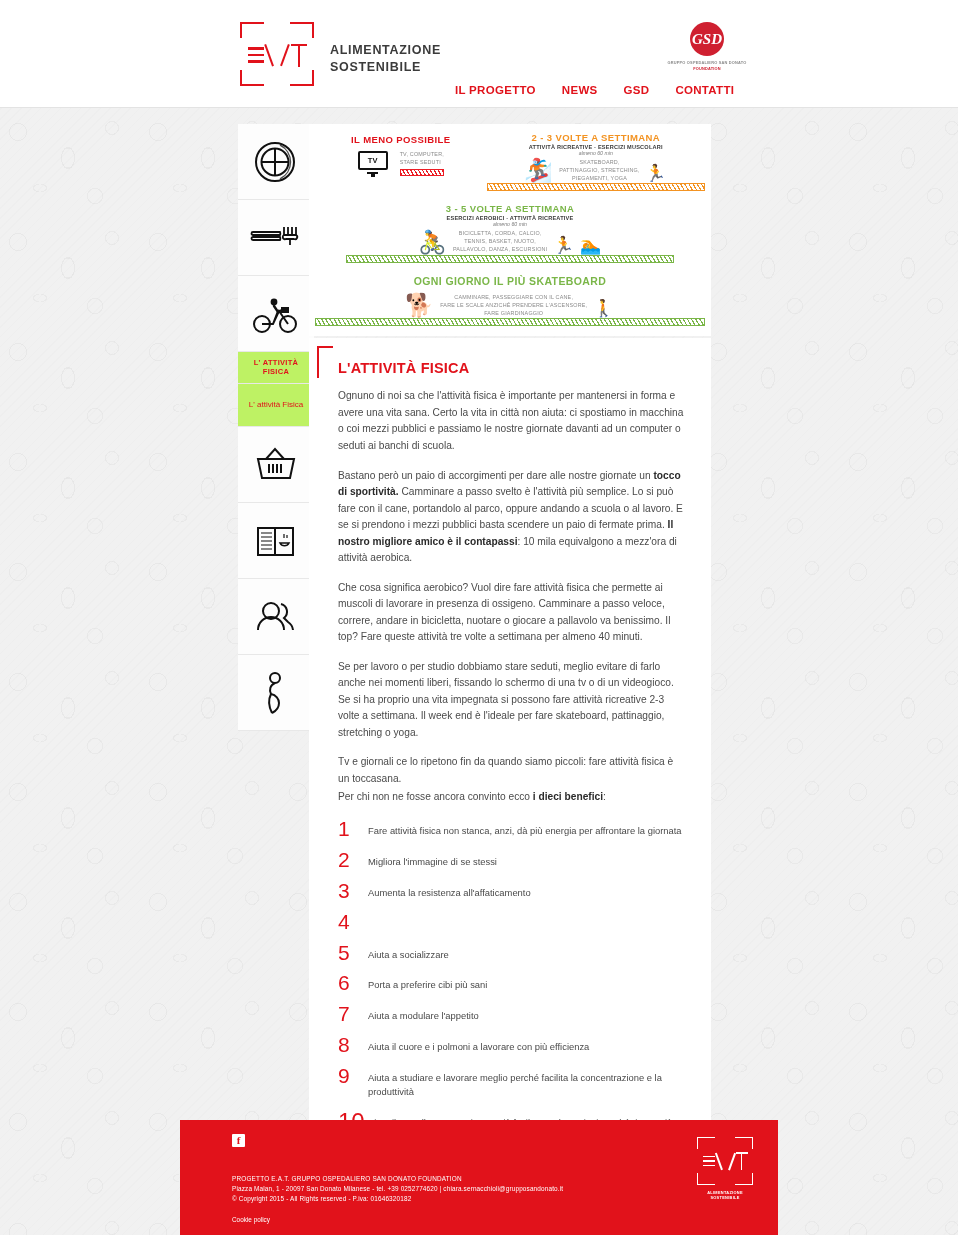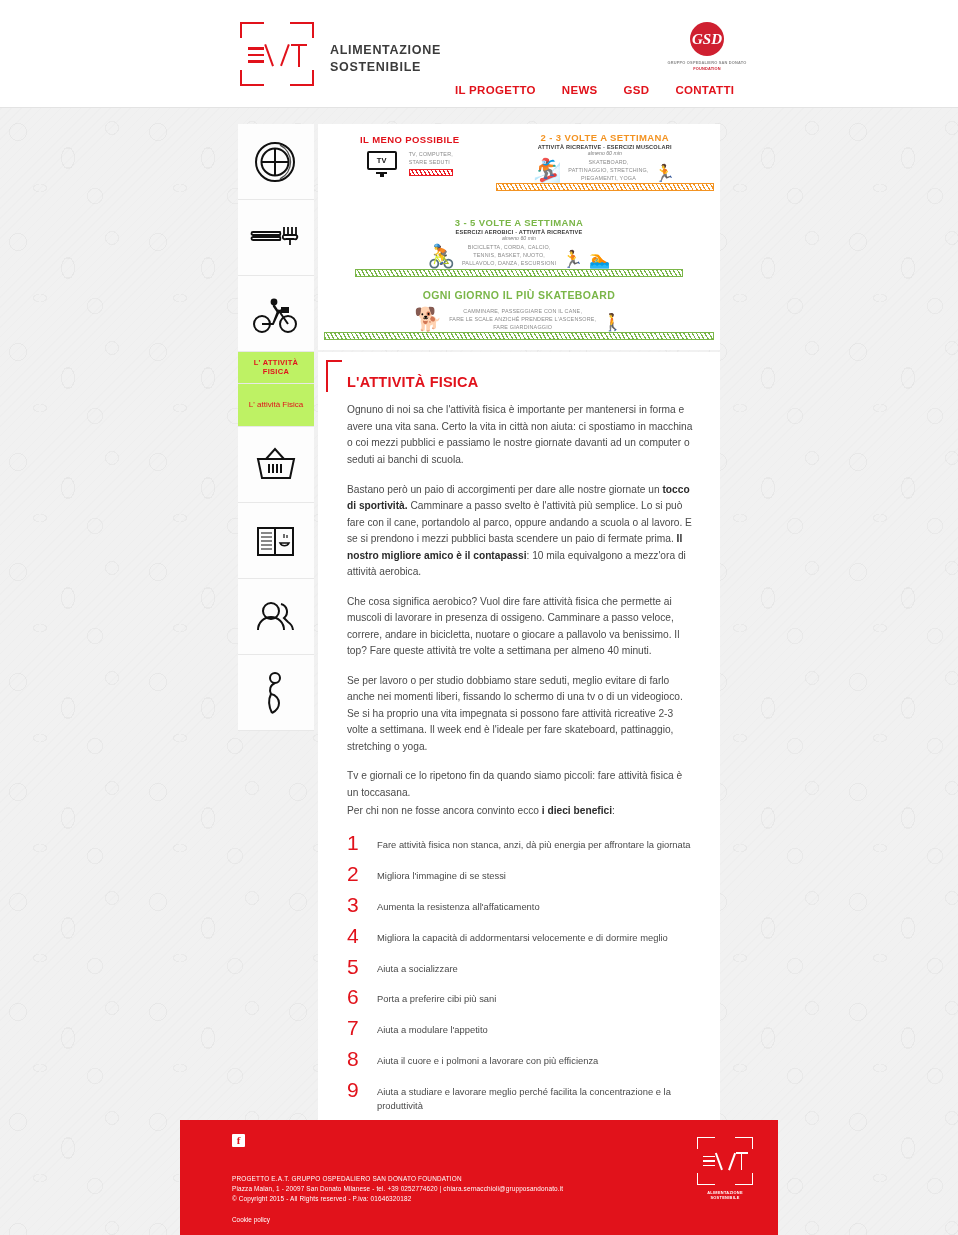--- a/index.html
+++ b/index.html
@@ -110,21 +110,21 @@
   }
   .side-label {
     background: #bef264; border-bottom: 1px solid #e8e8e8;
     text-align: center; color: #e1121b;
     font-size: 7.5px; font-weight: bold; letter-spacing: 0.3px;
     padding: 6px 2px 7px;
   }
   .side-label.sub { font-weight: normal; font-size: 8px; padding: 16px 2px 17px; letter-spacing:0; }
 
   .main {
-    position: absolute; left: 318px; top: 16px;
+    position: absolute; left: 309px; top: 16px;
     width: 402px;
   }
   
   .info-card {
     background: #ffffff; padding: 8px 6px 10px;
     position: relative;
   }
   .info-title-red { color: #e1121b; font-size: 9.5px; font-weight: bold; letter-spacing: 0.4px; }
   .info-title-or  { color: #f39322; font-size: 9.5px; font-weight: bold; letter-spacing: 0.4px; }
   .info-title-gr  { color: #7ab648; font-size: 9.5px; font-weight: bold; letter-spacing: 0.4px; }
@@ -157,21 +157,21 @@
     border: 1px solid #f39322;
   }
   .hatch-green {
     height: 8px; margin-top: 1px;
     background: repeating-linear-gradient(60deg, #7ab648 0 1.2px, #fff 1.2px 3.6px);
     border: 1px solid #7ab648;
   }
   .fig-row { display:flex; align-items:flex-end; justify-content:center; gap: 6px; margin-top: 3px; }
   .fig { font-size: 23px; line-height: 1; color:#111; }
   .fig.sm { font-size: 17px; }
-  .block-mid { margin-top: 26px; text-align: center; }
+  .block-mid { margin-top: 12px; text-align: center; }
   .block-bot { margin-top: 12px; text-align: center; }
 
   
   .article {
     background: #ffffff;
     margin-top: 2px;
     padding: 22px 26px 34px 29px;
     position: relative;
   }
   .article:before {
@@ -456,21 +456,20 @@
           <div class="ben-row">
             <div class="ben-num">2</div>
             <div class="ben-txt">Migliora l'immagine di se stessi</div>
           </div>
           <div class="ben-row">
             <div class="ben-num">3</div>
             <div class="ben-txt">Aumenta la resistenza all'affaticamento</div>
           </div>
           <div class="ben-row">
             <div class="ben-num">4</div>
-            <div class="ben-txt">Migliora la capacità di addormentarsi velocemente e di dormire meglio</div>
           </div>
           <div class="ben-row">
             <div class="ben-num">5</div>
             <div class="ben-txt">Aiuta a socializzare</div>
           </div>
           <div class="ben-row">
             <div class="ben-num">6</div>
             <div class="ben-txt">Porta a preferire cibi più sani</div>
           </div>
           <div class="ben-row">

